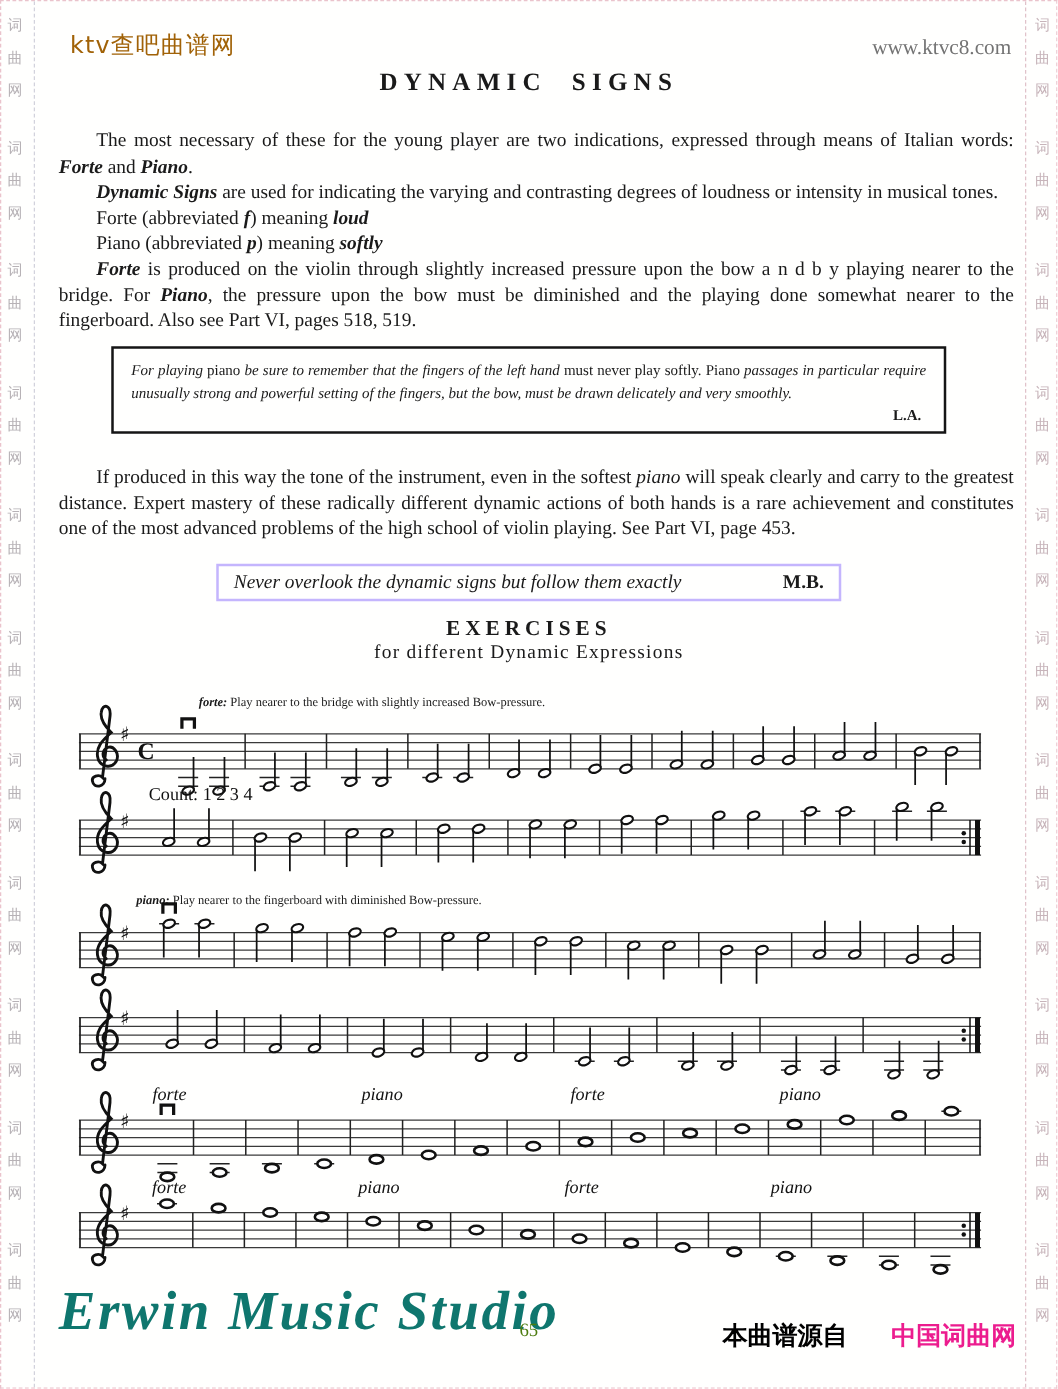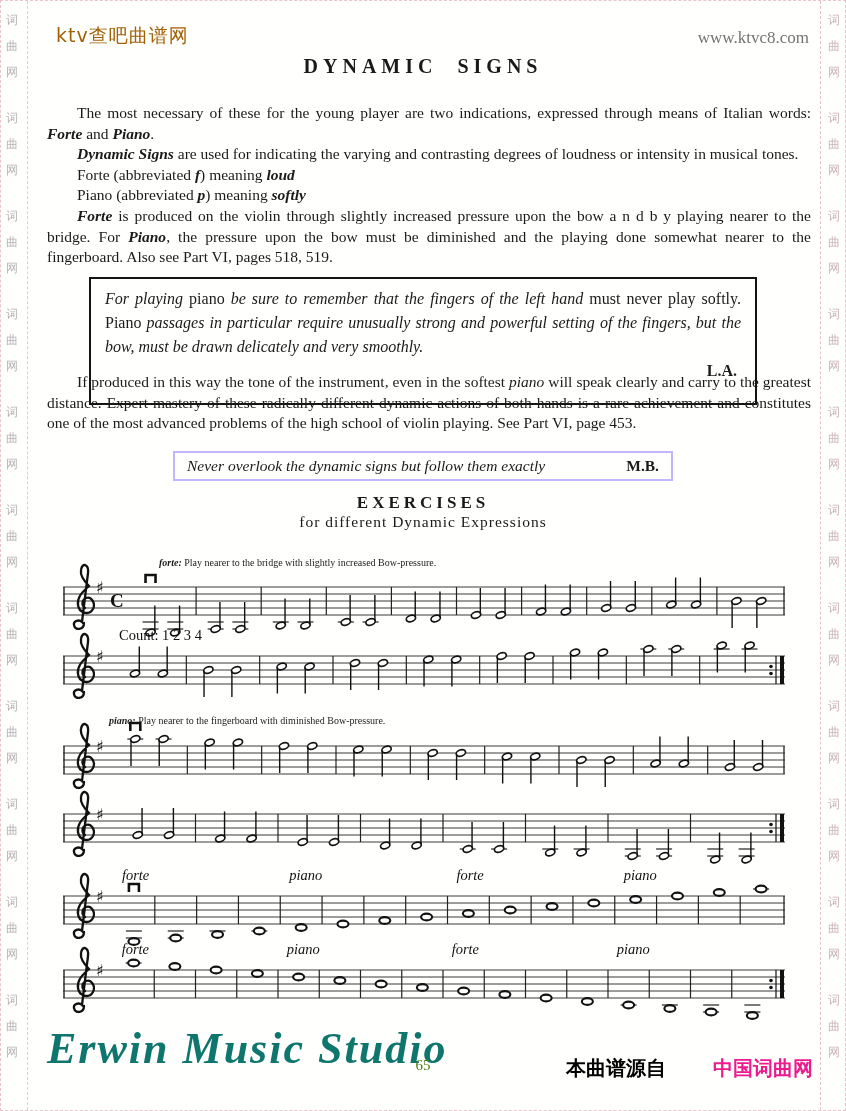--- a/index.html
+++ b/index.html
@@ -24,42 +24,42 @@
   .title{position:absolute;left:0;right:0;top:54px;text-align:center;
          font-size:20px;font-weight:bold;letter-spacing:5px;word-spacing:10px;}
   
   .copy{position:absolute;left:46px;width:764px;font-size:15.5px;line-height:1.33;text-align:justify;}
   .copy p{margin:0;text-indent:30px;}
   .copy p.noj{text-align:left;}
   .s-n{font-style:normal;}
   .s-i{font-style:italic;}
   .s-bi{font-weight:bold;font-style:italic;}
   .notebox{position:absolute;left:88px;width:636px;border:2px solid #151515;
-           padding:8px 14px 20px 14px;font-size:16px;font-style:italic;line-height:1.5;text-align:justify;}
+           padding:8px 14px 4px 14px;font-size:12px;font-style:italic;line-height:1.5;text-align:justify;}
   .notebox .sig{text-align:right;font-style:normal;font-weight:bold;padding-right:4px;}
   .motto{position:absolute;left:172px;top:450px;width:472px;border:2px solid #c4b5fd;
          padding:4px 12px;font-size:15.5px;display:flex;align-items:center;}
   .motto .sig{margin-left:auto;font-weight:bold;padding-left:20px;}
   .ex-head{position:absolute;left:0;right:0;top:492px;text-align:center;
            font-size:17px;font-weight:bold;letter-spacing:4px;}
   .ex-sub{position:absolute;left:0;right:0;top:512px;text-align:center;font-size:15.5px;letter-spacing:1px;}
   .instr{position:absolute;font-size:10px;}
   .instr-forte{left:158px;top:556px;}
   .instr-piano{left:108px;top:714px;}
   
   .staffwrap{position:absolute;left:62px;width:722px;height:100px;}
   .staffwrap svg{display:block;}
   
   .studio{position:absolute;left:46px;top:1022px;font-size:44px;font-style:italic;font-weight:bold;
           color:#0f766e;letter-spacing:2px;}
   .pageno{position:absolute;left:0;right:0;top:1056px;text-align:center;font-size:15px;color:#4d7c0f;}
   .src{position:absolute;right:32px;top:1054px;font-family:"DejaVu Sans",sans-serif;
        font-size:20px;font-weight:bold;}
   .src .pre{color:#000000;}
-  .src .site{color:#ec1c8e;margin-left:40px;text-decoration:none;}
+  .src .site{color:#ec1c8e;margin-left:28px;text-decoration:none;}
 </style>
 </head>
 <body>
 
 <div class="page">
 
   <div class="wm wm-left">
       <div class="grp">
         <span>词</span>
         <span>曲</span>

